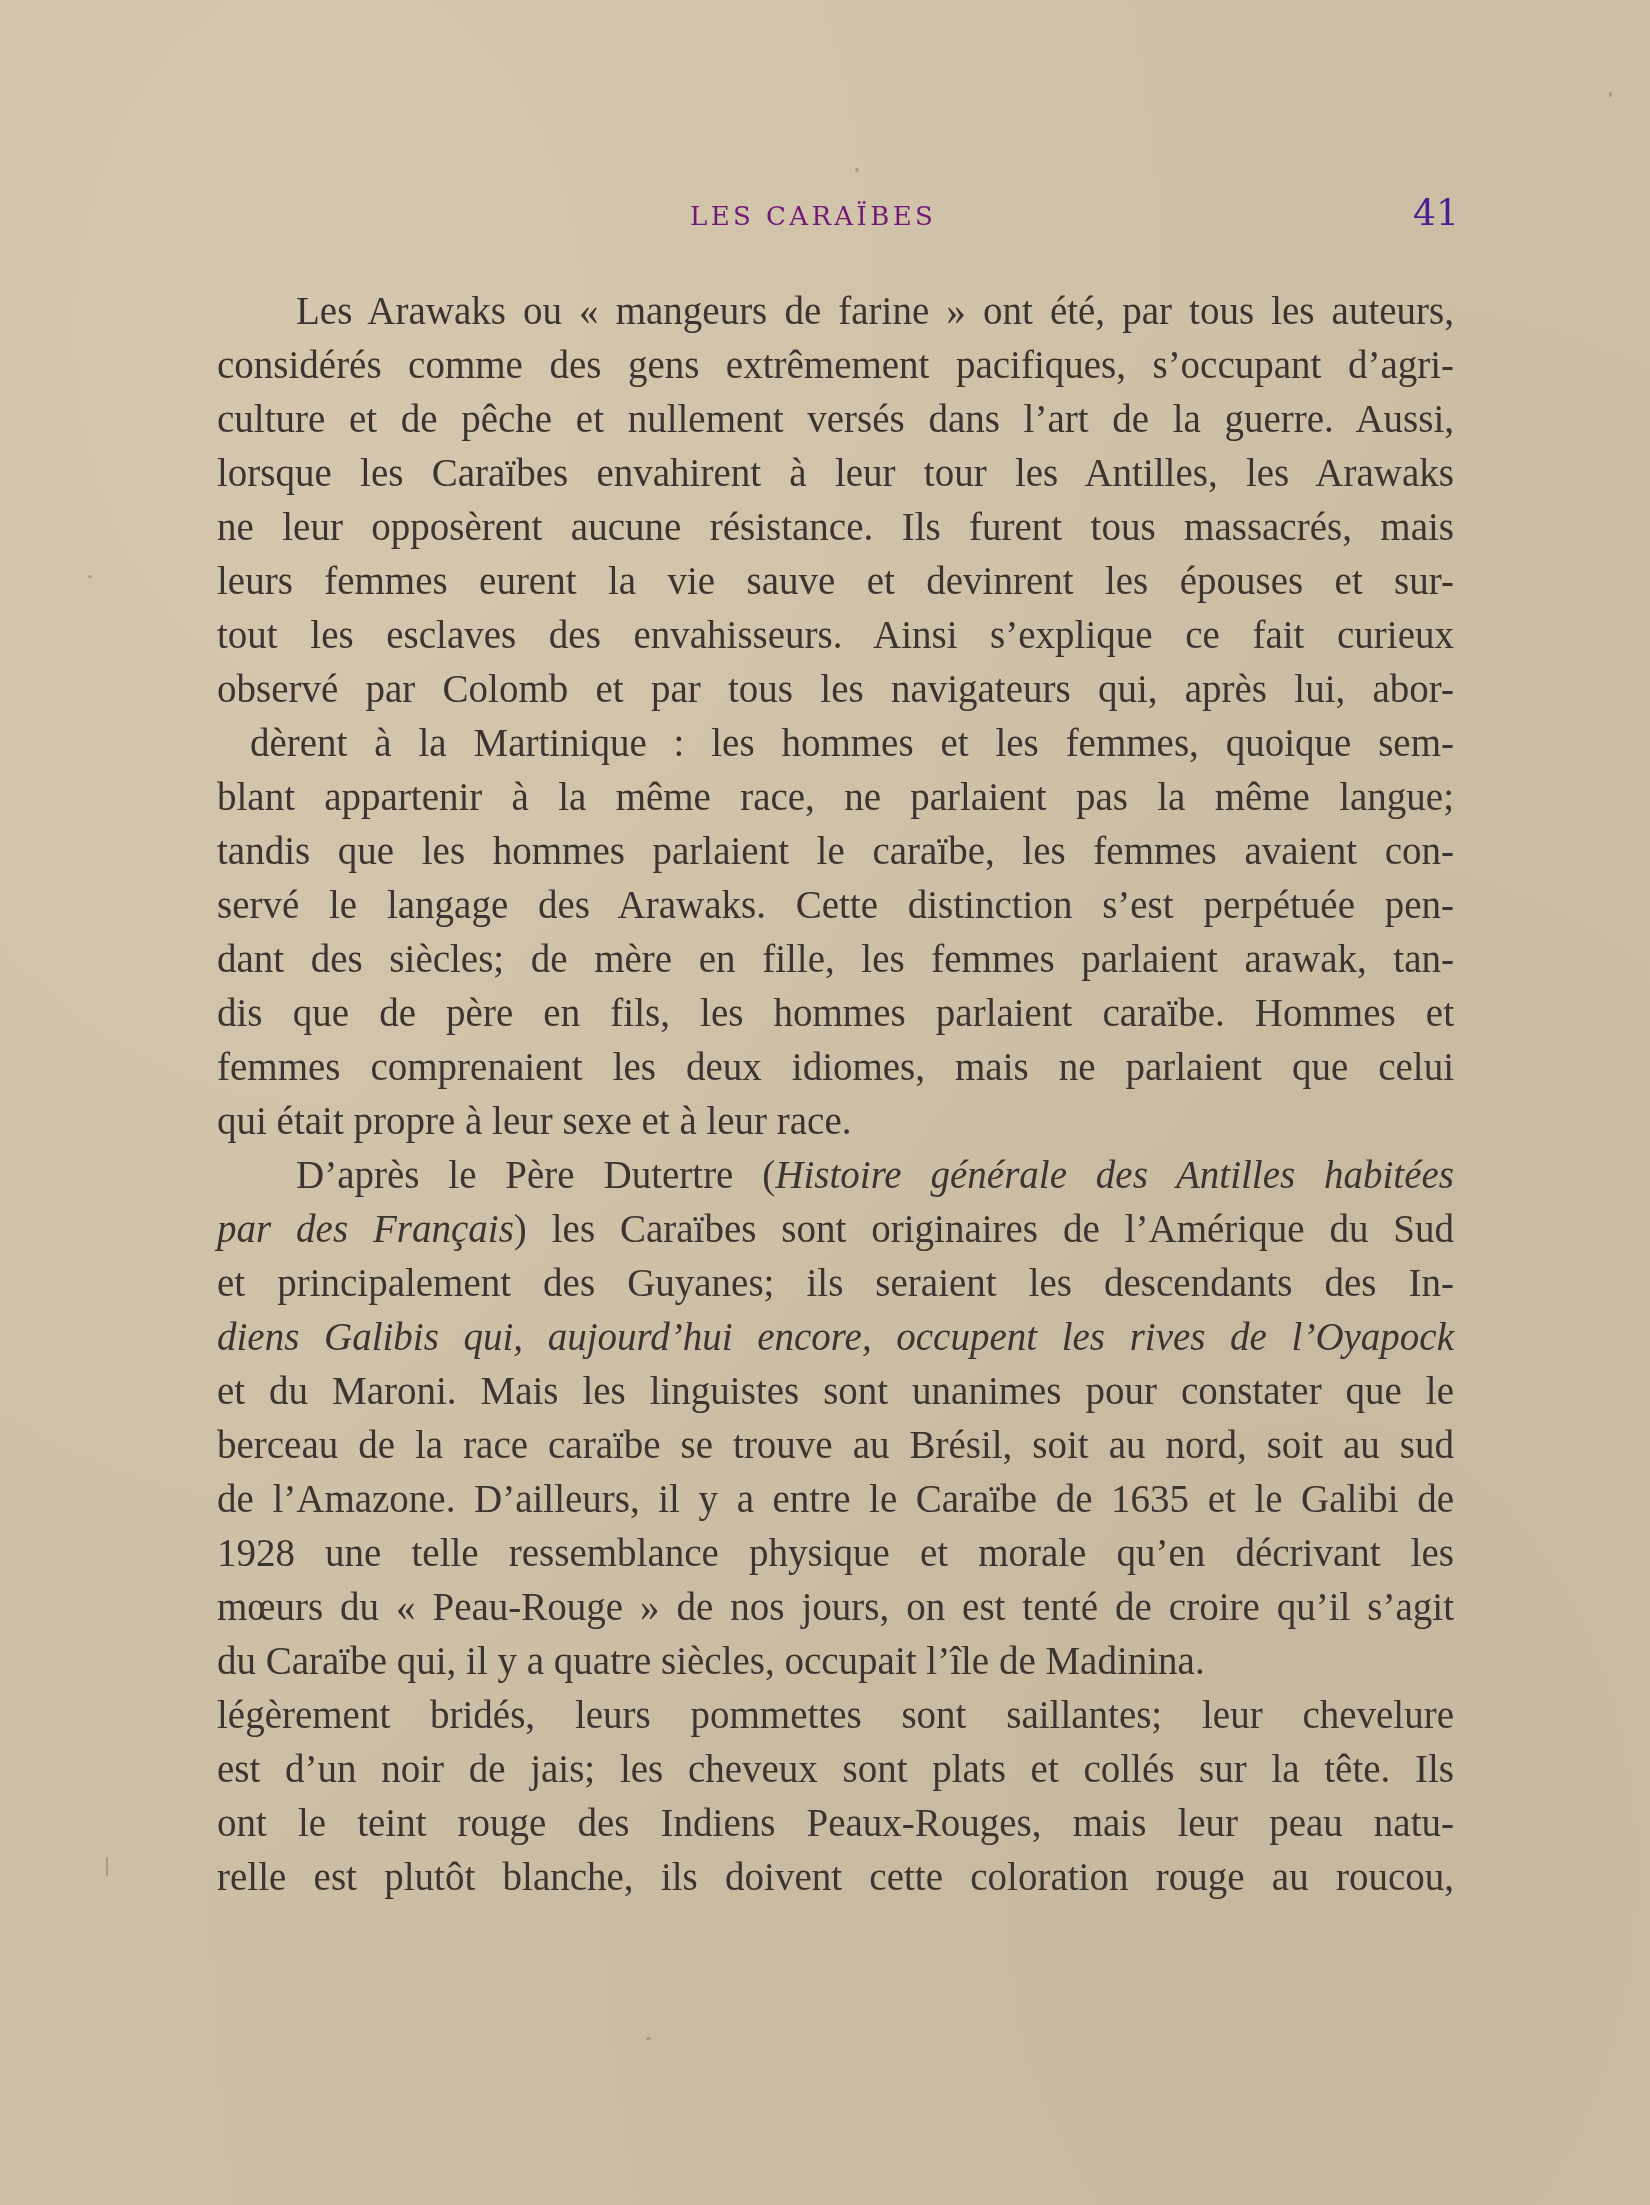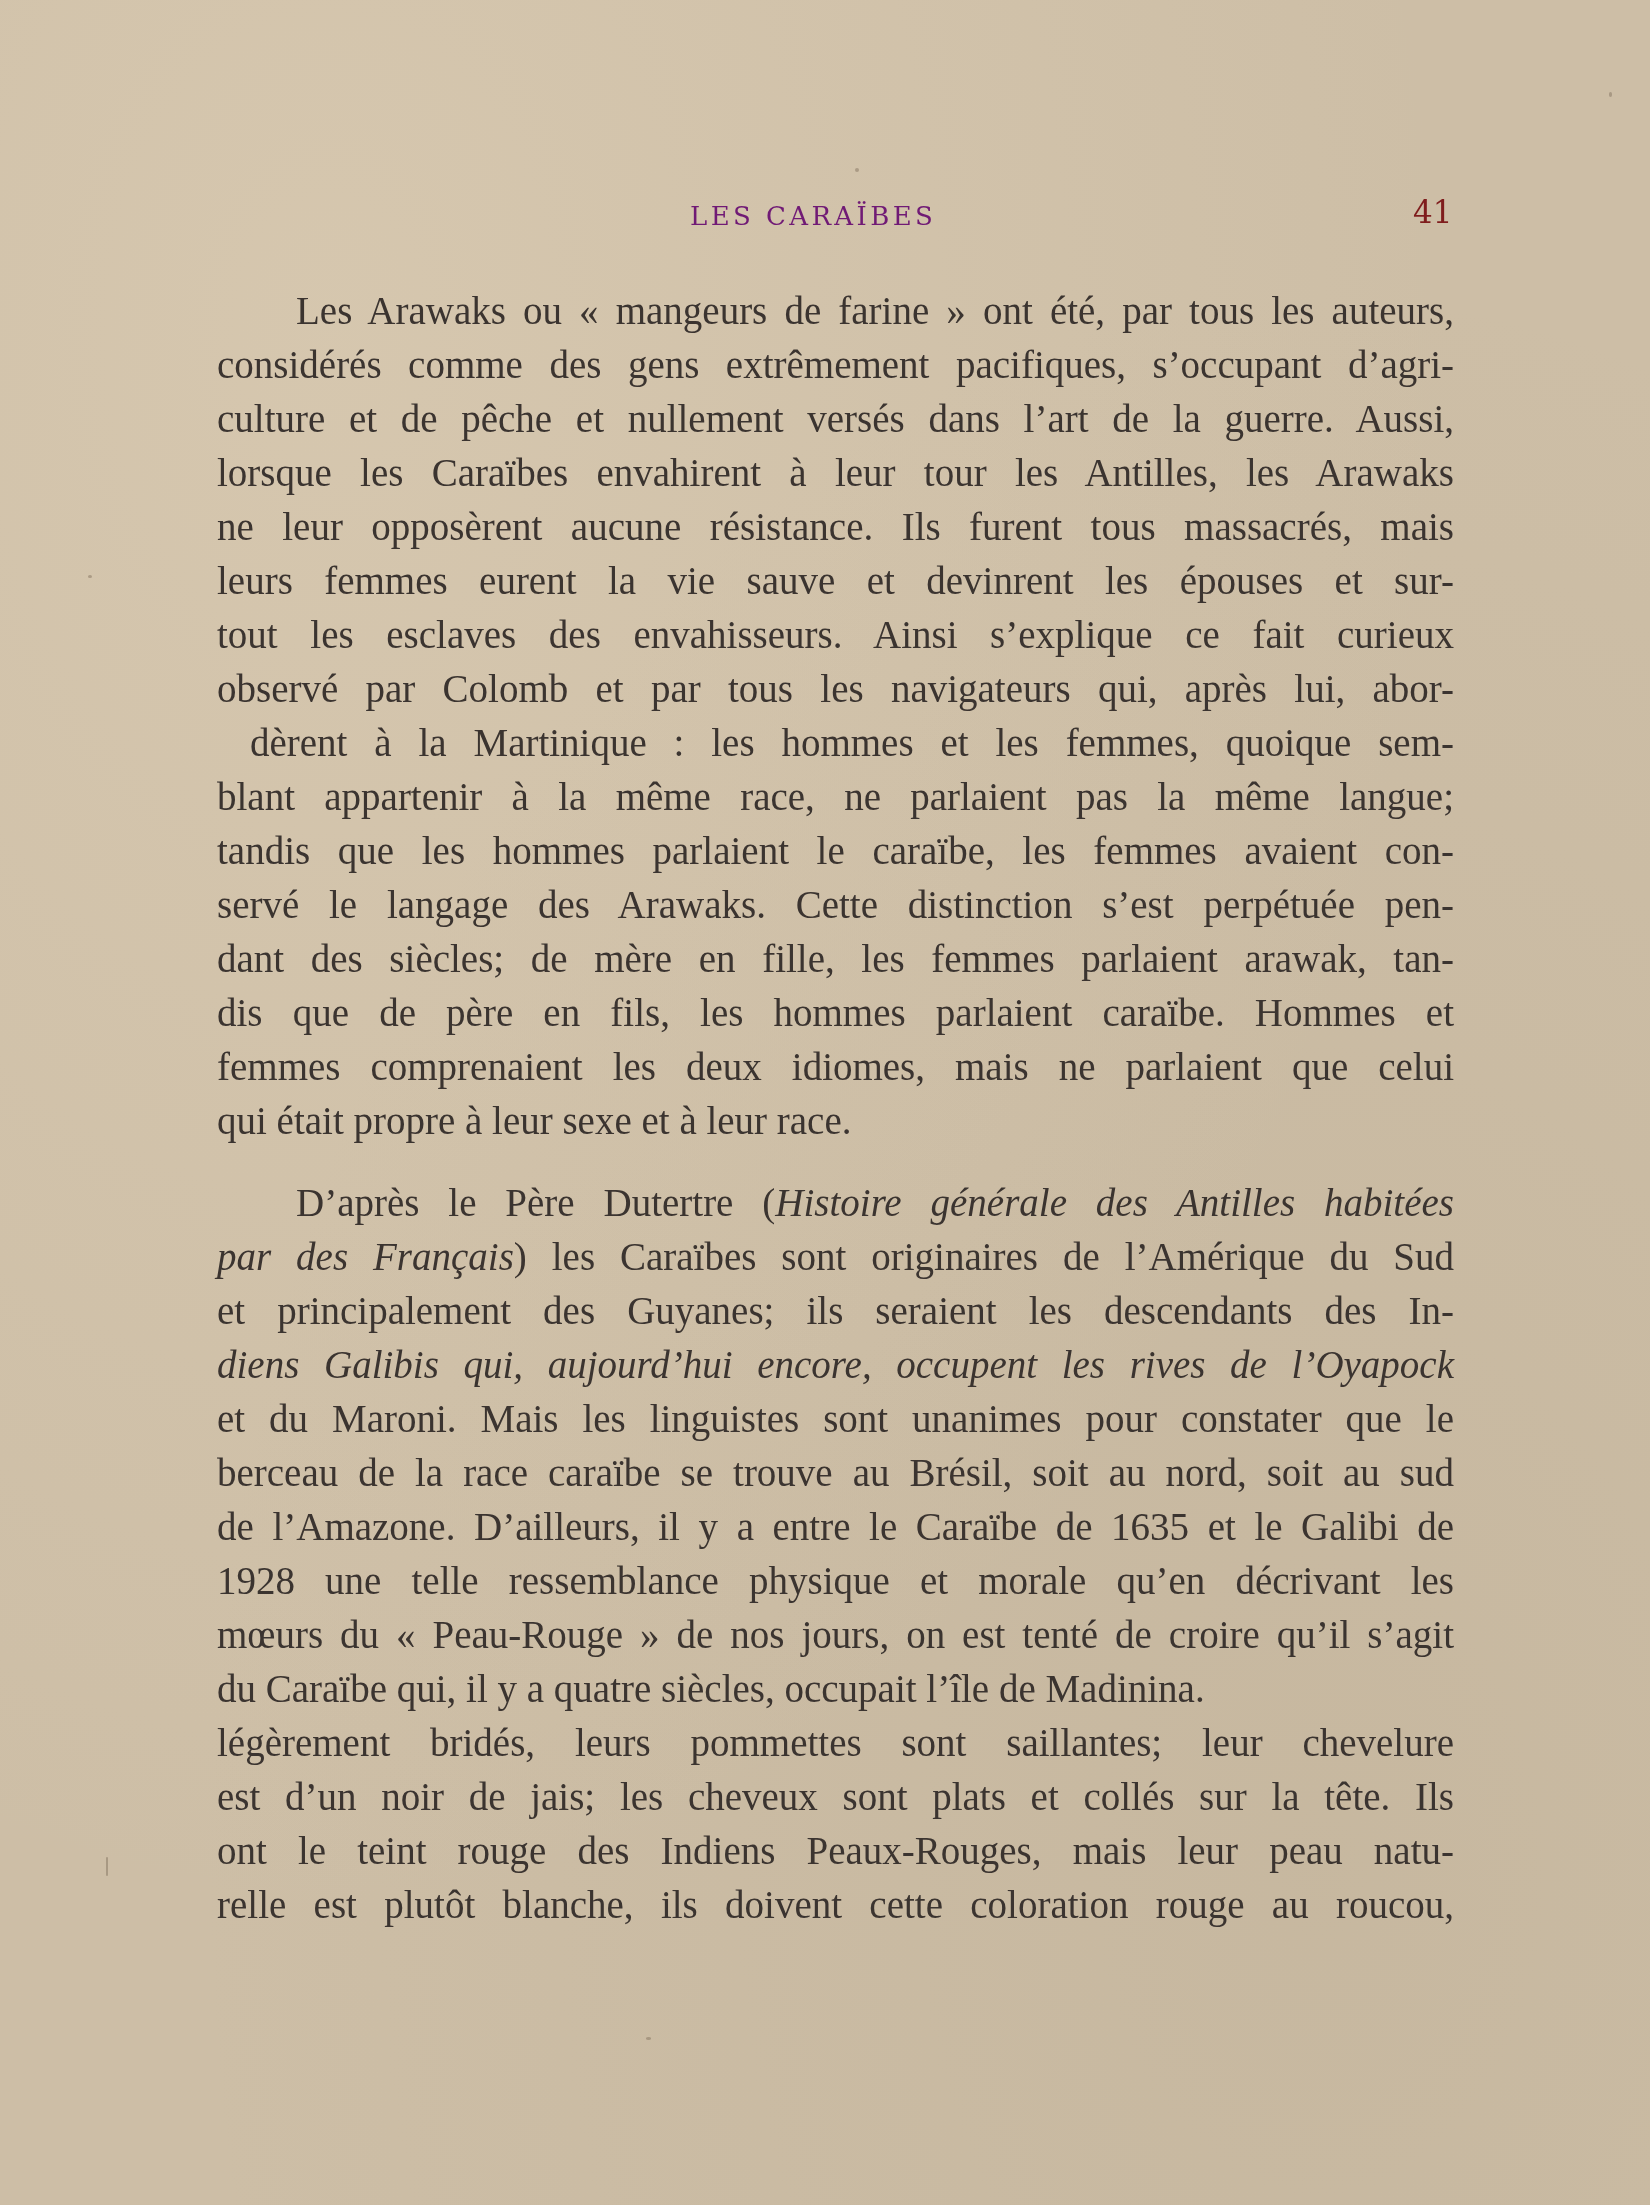--- a/index.html
+++ b/index.html
@@ -31,23 +31,23 @@
       width: 271px;
       font-size: 26px;
       letter-spacing: 3.4px;
       line-height: 41px;
       color: #701a75;
     }
     .page-number {
       position: absolute;
       top: 191px;
       left: 1413px;
-      font-size: 31px;
+      font-size: 36px;
       line-height: 43px;
-      color: #7f1d1d;
+      color: #4c1d95;
     }
     .body-text {
       position: absolute;
       left: 217px;
       top: 284px;
       width: 1237px;
     }
     .line {
       display: block;
       height: 54px;
@@ -100,21 +100,21 @@
       <span class="line" style="white-space: nowrap; display: block; word-spacing: 0px;">blant appartenir à la même race, ne parlaient pas la même langue;</span>
       <span class="line" style="white-space: nowrap; display: block; word-spacing: 0px;">tandis que les hommes parlaient le caraïbe, les femmes avaient con-</span>
       <span class="line" style="white-space: nowrap; display: block; word-spacing: 0px;">servé le langage des Arawaks. Cette distinction s’est perpétuée pen-</span>
       <span class="line" style="white-space: nowrap; display: block; word-spacing: 0px;">dant des siècles; de mère en fille, les femmes parlaient arawak, tan-</span>
       <span class="line" style="white-space: nowrap; display: block; word-spacing: 0px;">dis que de père en fils, les hommes parlaient caraïbe. Hommes et</span>
       <span class="line" style="white-space: nowrap; display: block; word-spacing: 0px;">femmes comprenaient les deux idiomes, mais ne parlaient que celui</span>
       <span class="line last" style="white-space: nowrap; display: block;">qui était propre à leur sexe et à leur race.</span>
     </div>
 
     <div>
-      <span class="line indent" style="white-space: nowrap; display: block; word-spacing: 0px; margin-top: 28px;"><span>D’après le Père Dutertre (</span><span class="it">Histoire générale des Antilles habitées</span><span></span></span>
+      <span class="line indent" style="white-space: nowrap; display: block; word-spacing: 0px;"><span>D’après le Père Dutertre (</span><span class="it">Histoire générale des Antilles habitées</span><span></span></span>
       <span class="line" style="white-space: nowrap; display: block; word-spacing: 0px;"><span></span><span class="it">par des Français</span><span>) les Caraïbes sont originaires de l’Amérique du Sud</span></span>
       <span class="line" style="white-space: nowrap; display: block; word-spacing: 0px;">et principalement des Guyanes; ils seraient les descendants des In-</span>
       <span class="line" style="white-space: nowrap; display: block; word-spacing: 0px; font-style: italic;">diens Galibis qui, aujourd’hui encore, occupent les rives de l’Oyapock</span>
       <span class="line" style="white-space: nowrap; display: block; word-spacing: 0px;">et du Maroni. Mais les linguistes sont unanimes pour constater que le</span>
       <span class="line" style="white-space: nowrap; display: block; word-spacing: 0px;">berceau de la race caraïbe se trouve au Brésil, soit au nord, soit au sud</span>
       <span class="line" style="white-space: nowrap; display: block; word-spacing: 0px;">de l’Amazone. D’ailleurs, il y a entre le Caraïbe de 1635 et le Galibi de</span>
       <span class="line" style="white-space: nowrap; display: block; word-spacing: 0px;">1928 une telle ressemblance physique et morale qu’en décrivant les</span>
       <span class="line" style="white-space: nowrap; display: block; word-spacing: 0px;">mœurs du « Peau-Rouge » de nos jours, on est tenté de croire qu’il s’agit</span>
       <span class="line last" style="white-space: nowrap; display: block;">du Caraïbe qui, il y a quatre siècles, occupait l’île de Madinina.</span>
     </div>

